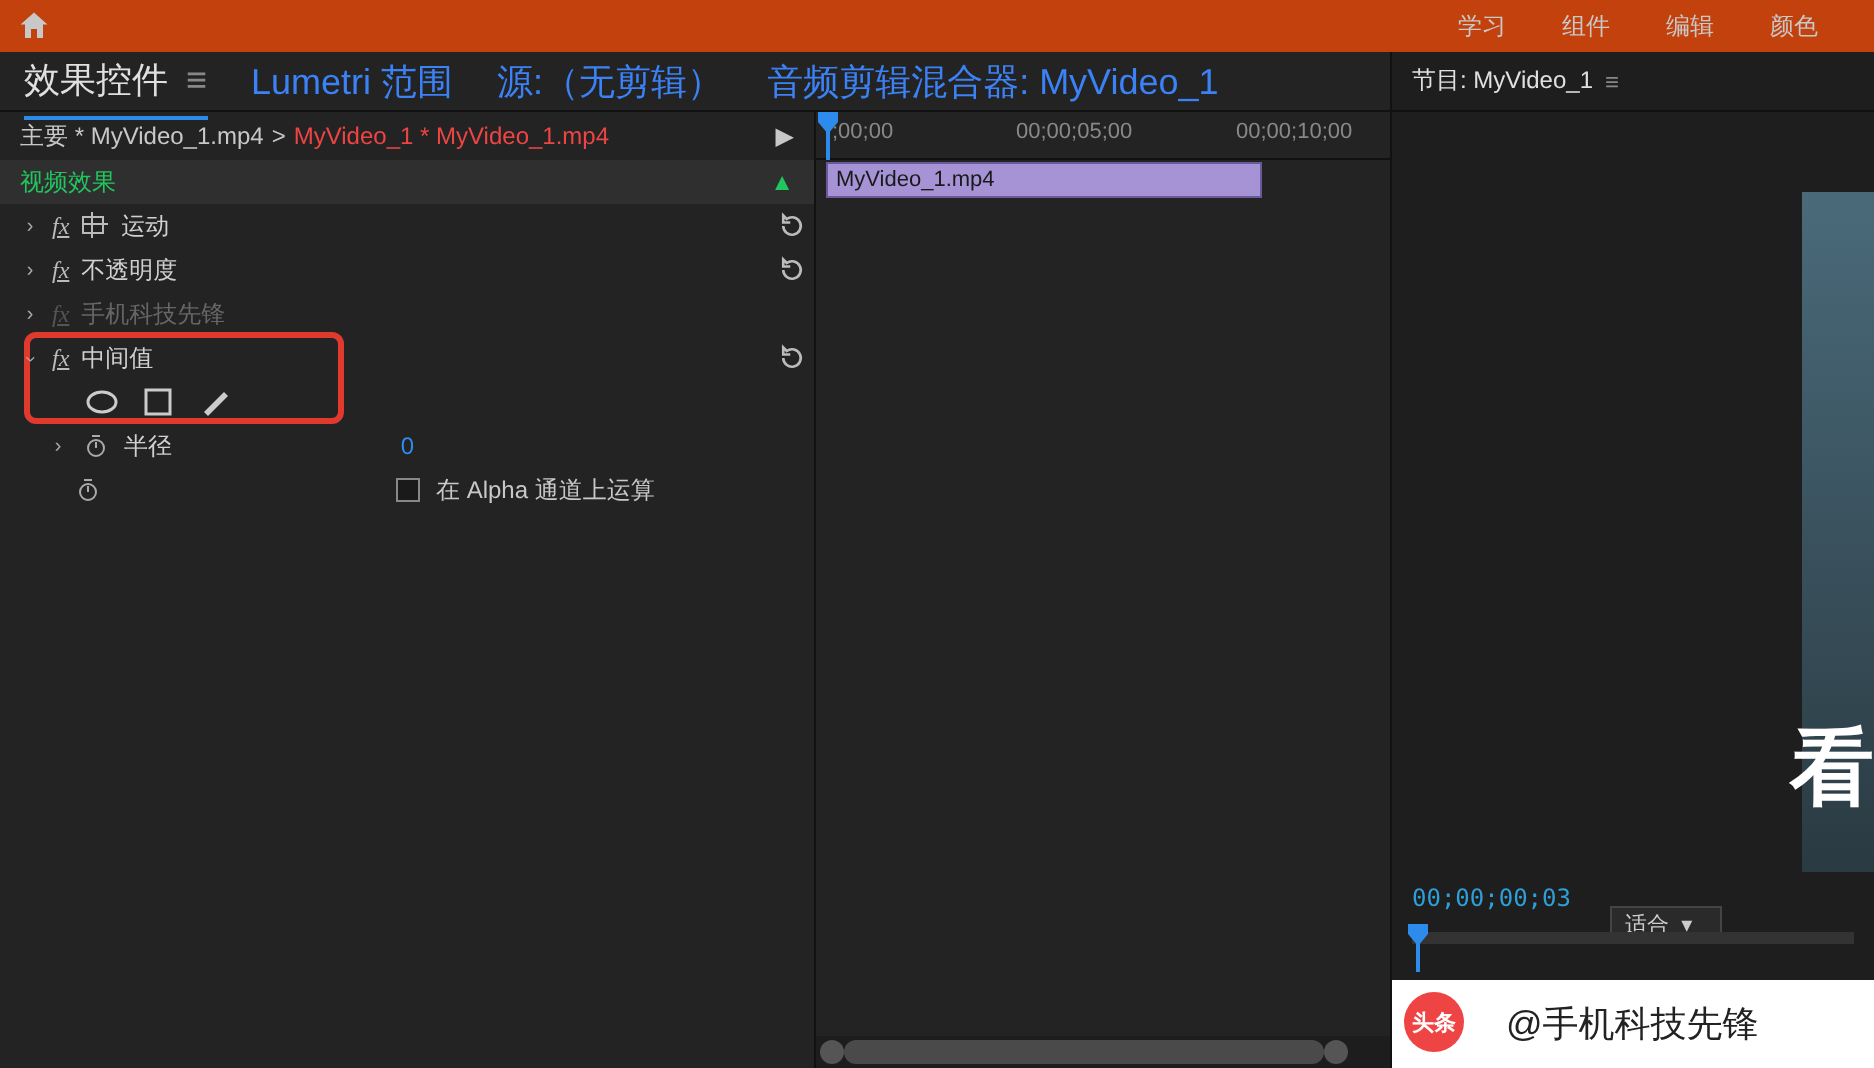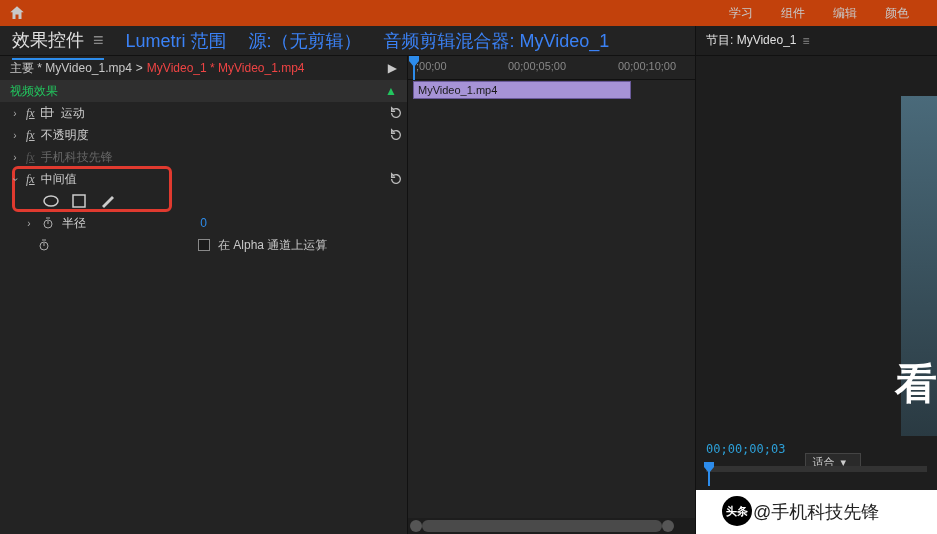--- a/index.html
+++ b/index.html
@@ -57,21 +57,21 @@
   .video-frame { position:absolute; right:0; top:40px; width:36px; height:340px; background:linear-gradient(180deg,#4a6a7a,#2a3a42); }
   .kan { position:absolute; right:0; top:300px; font-size:42px; color:#fff; font-weight:bold; }
   .monitor-controls { height:26px; display:flex; align-items:center; padding:0 10px; gap:20px; }
   .tc { color:#2da0d8; font-family:monospace; }
   .zoom-sel { background:#2a2a2a; color:#ccc; border:1px solid #444; font-size:11px; padding:1px 14px 1px 6px; position:relative;margin-top:27px; }
   .mon-timeline-row { height:28px; position:relative; }
   .mon-ruler { position:absolute; left:10px; right:10px; top:4px; height:6px; background:#333; }
   .mon-playhead { position:absolute; top:0; width:2px; height:24px; background:#2d8ceb; }
   .mon-playhead .hd { position:absolute; top:0; left:-5px; width:12px; height:12px; }
   .watermark-row { height:44px; position:relative; background:#fff; }
-  .wm-logo { position:absolute; left:6px; top:6px; width:30px; height:30px; border-radius:50%; background:#000000; color:#fff; display:flex; align-items:center; justify-content:center; font-size:11px; font-weight:bold;margin-left:20px; }
+  .wm-logo { position:absolute; left:6px; top:6px; width:30px; height:30px; border-radius:50%; background:#ef4444; color:#fff; display:flex; align-items:center; justify-content:center; font-size:11px; font-weight:bold; }
   .wm-text { position:absolute; left:57px; top:10px; color:#222; font-size:18px; }
   svg { display:block; }
 </style>
 </head>
 <body>
 
 <div class="top-bar">
   <span class="home-icon">
     <svg viewBox="0 0 24 24" width="18" height="18" fill="#c8c8c8">
         <path d="M12 3l9 8h-3v9h-4v-6h-4v6H6v-9H3z"></path>

